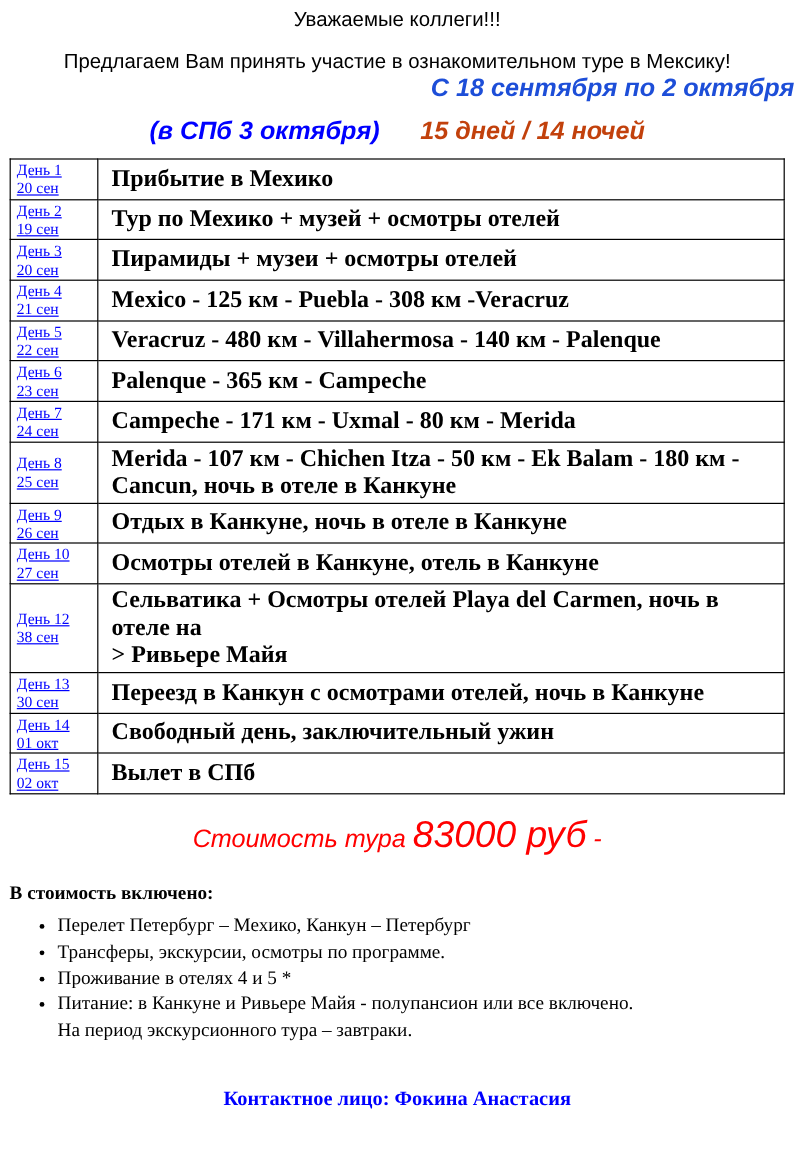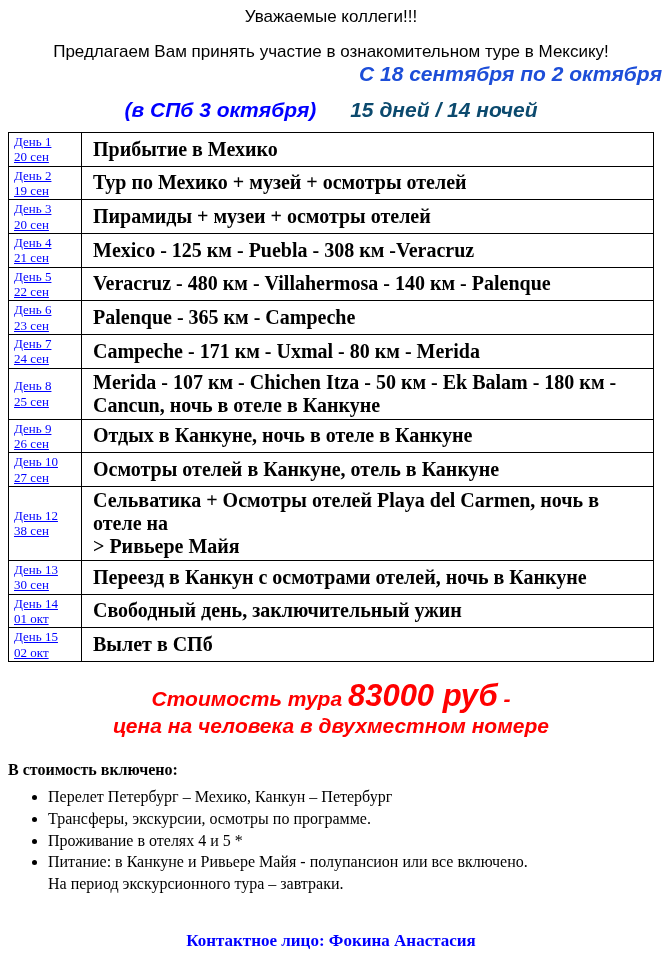--- a/index.html
+++ b/index.html
@@ -32,21 +32,21 @@
   }
   .dates-subheading {
     margin-top: 12px;
     text-align: center;
     font-family: "Liberation Sans", sans-serif;
     font-size: 21px;
     font-weight: bold;
     font-style: italic;
   }
   .dates-subheading .blue-part { color: #0000FF; }
-  .dates-subheading .black-part { color: #0c4a6e; margin-left: 28px; }
+  .dates-subheading .black-part { color: #c2410c; margin-left: 28px; }
 
   table.itinerary {
     border-collapse: collapse;
     margin: 10px 0 0 8px;
     width: 646px;
     table-layout: fixed;
   }
   table.itinerary td { border: 1px solid #000000; vertical-align: middle; }
   td.day-cell {
     width: 73px;
@@ -67,21 +67,21 @@
     line-height: 1.15;
     white-space: pre-line;
   }
   tr.itin-row { height: 29px; }
 
   .price-block {
     margin-top: 18px;
     text-align: center;
     color: #FF0000;
     font-family: "Liberation Sans", sans-serif;
-    font-weight: bold;
+    font-weight: normal;
     font-style: italic;
     line-height: 1.05;
   }
   .price-line1 { font-size: 21px; }
   .price-amount { font-size: 31px; }
   .price-line2 { font-size: 21px; margin-top: 3px; }
 
   .included-heading {
     margin: 24px 0 0 8px;
     font-size: 16px;
@@ -218,21 +218,20 @@
           <a class="day-link">День 15</a>
           <a class="day-link">02 окт</a>
         </td>
         <td class="desc-cell">Вылет в СПб</td>
       </tr>
     </tbody>
 </table>
 
 <div class="price-block">
   <div class="price-line1"><span>Стоимость тура </span><span class="price-amount">83000 руб</span><span> -</span></div>
-  <div class="price-line2">цена на человека в двухместном номере</div>
 </div>
 
 <div class="included-heading">В стоимость включено:</div>
 <ul class="included-list">
     <li>Перелет Петербург – Мехико, Канкун – Петербург</li>
     <li>Трансферы, экскурсии, осмотры по программе.</li>
     <li>Проживание в отелях 4 и 5 *</li>
     <li>Питание:  в Канкуне и Ривьере Майя - полупансион или все включено.
 На период экскурсионного тура – завтраки.</li>
   </ul>

